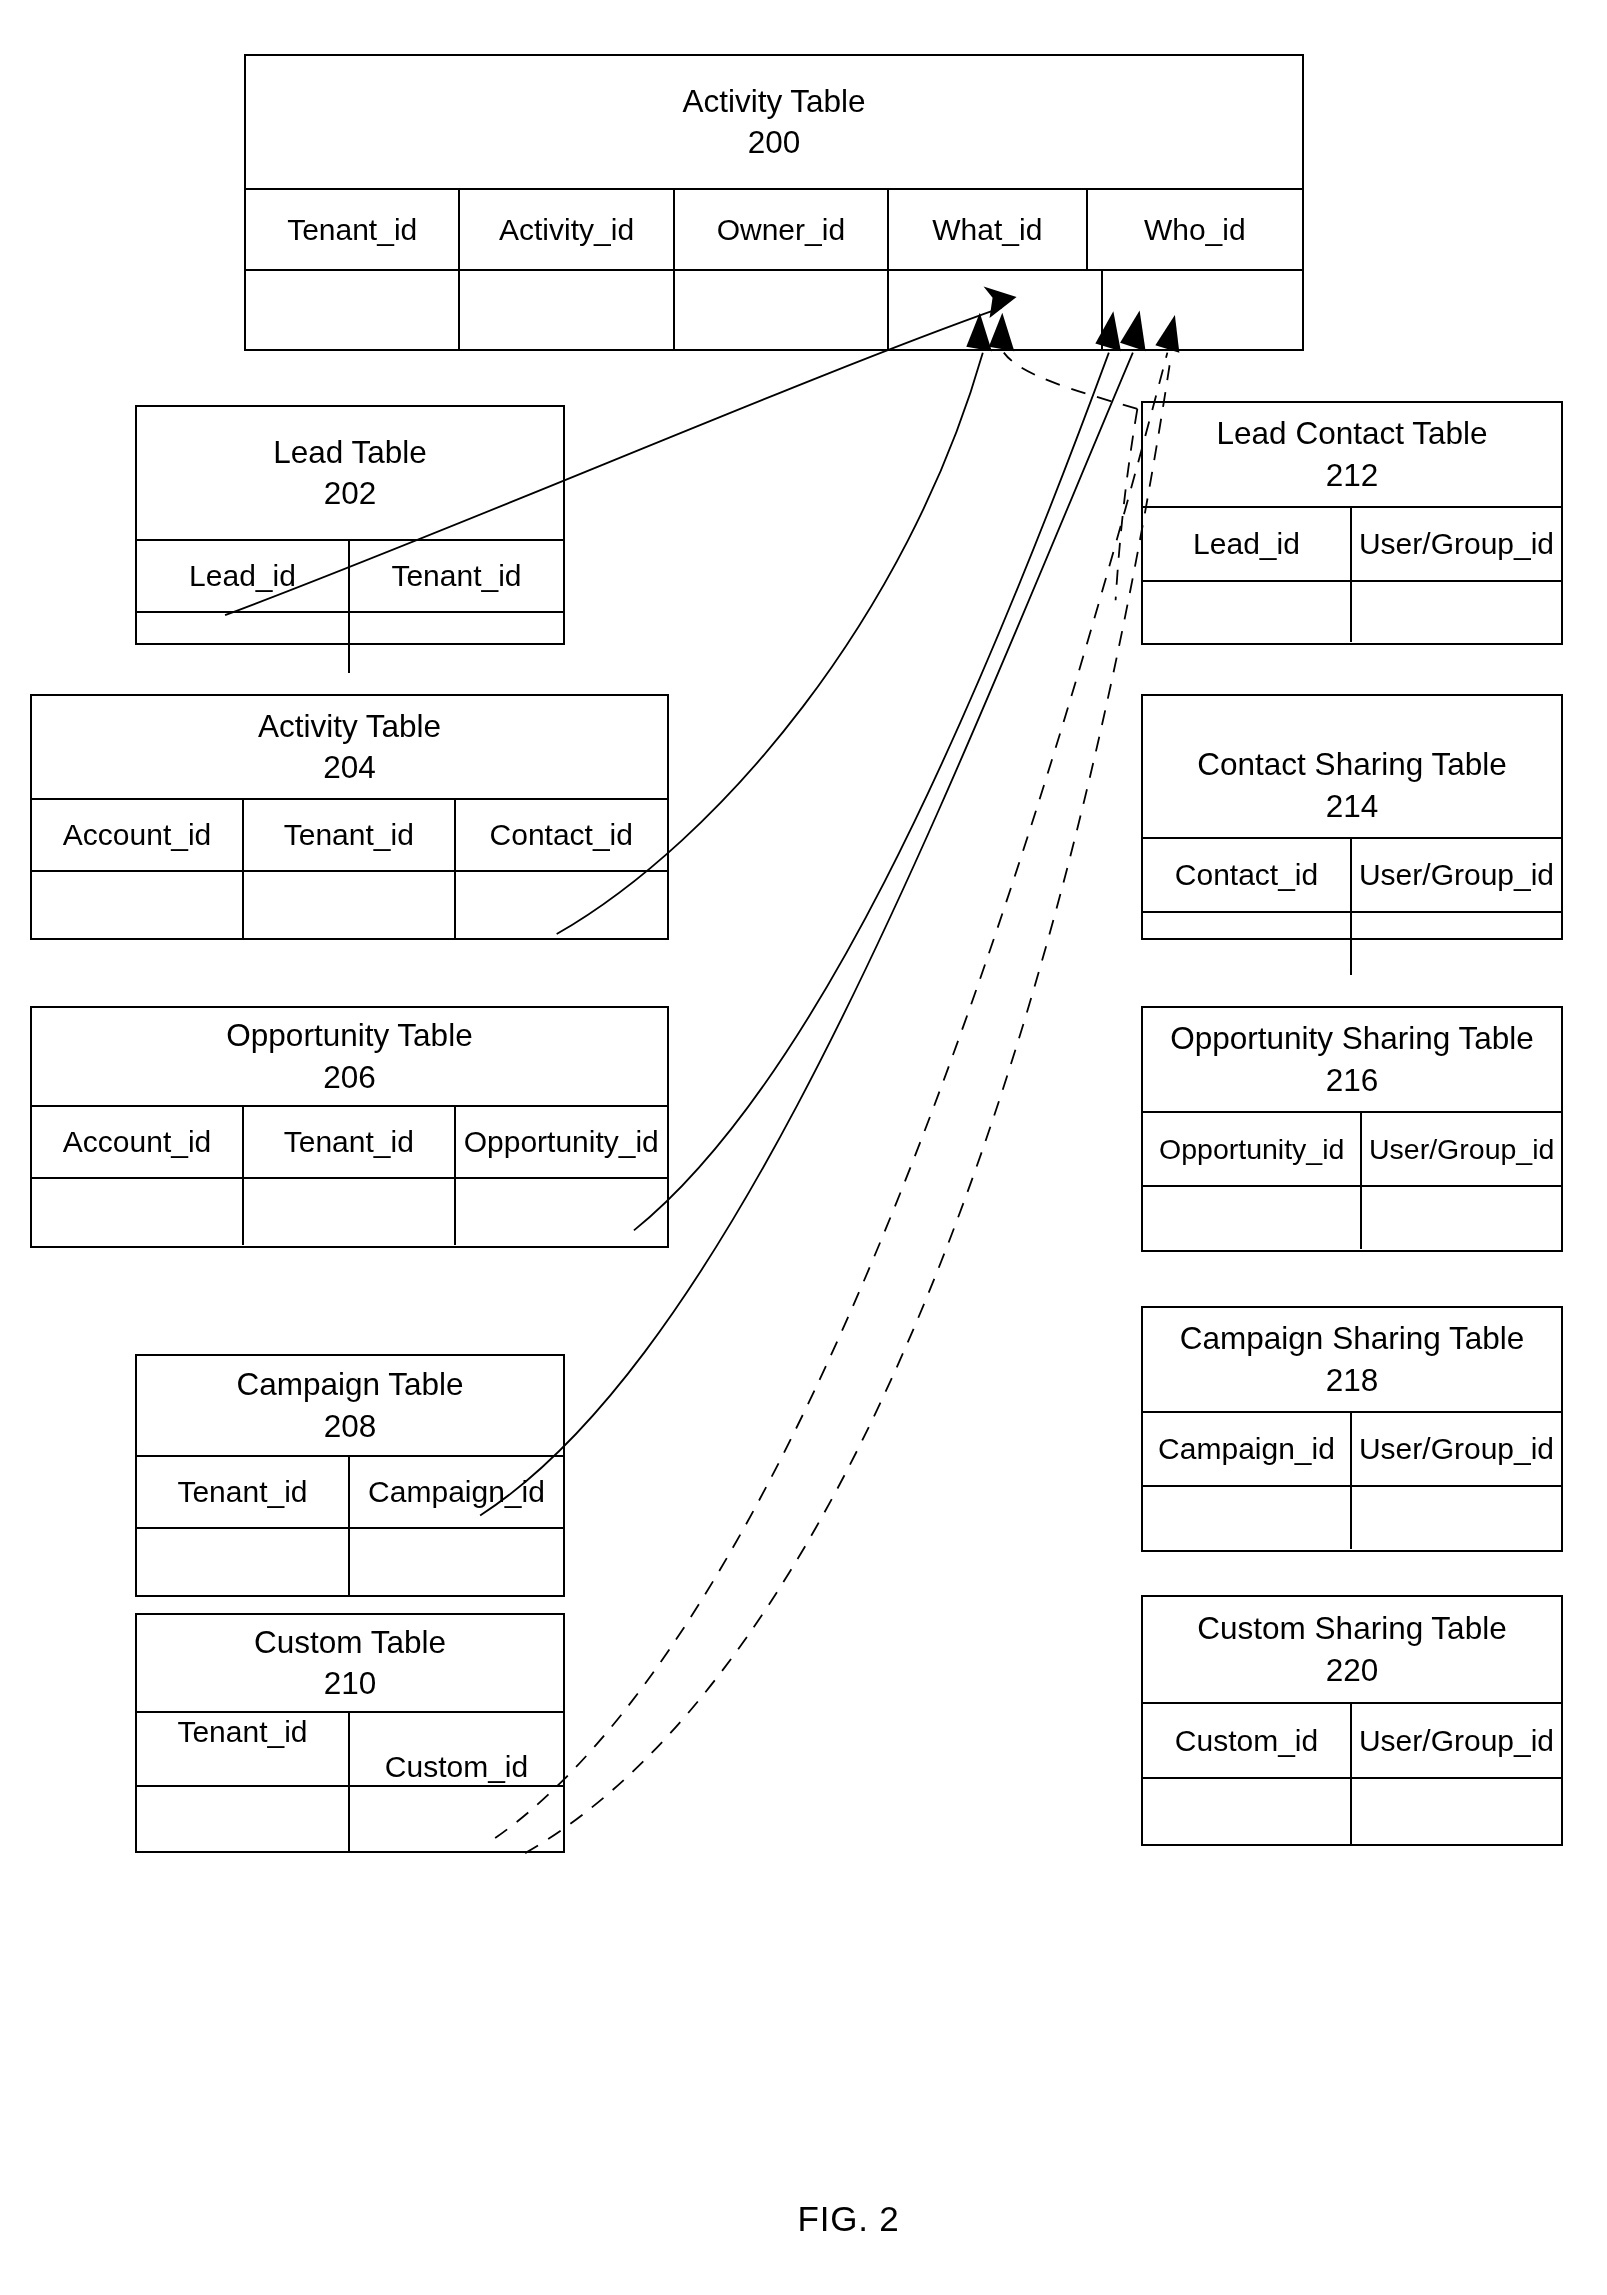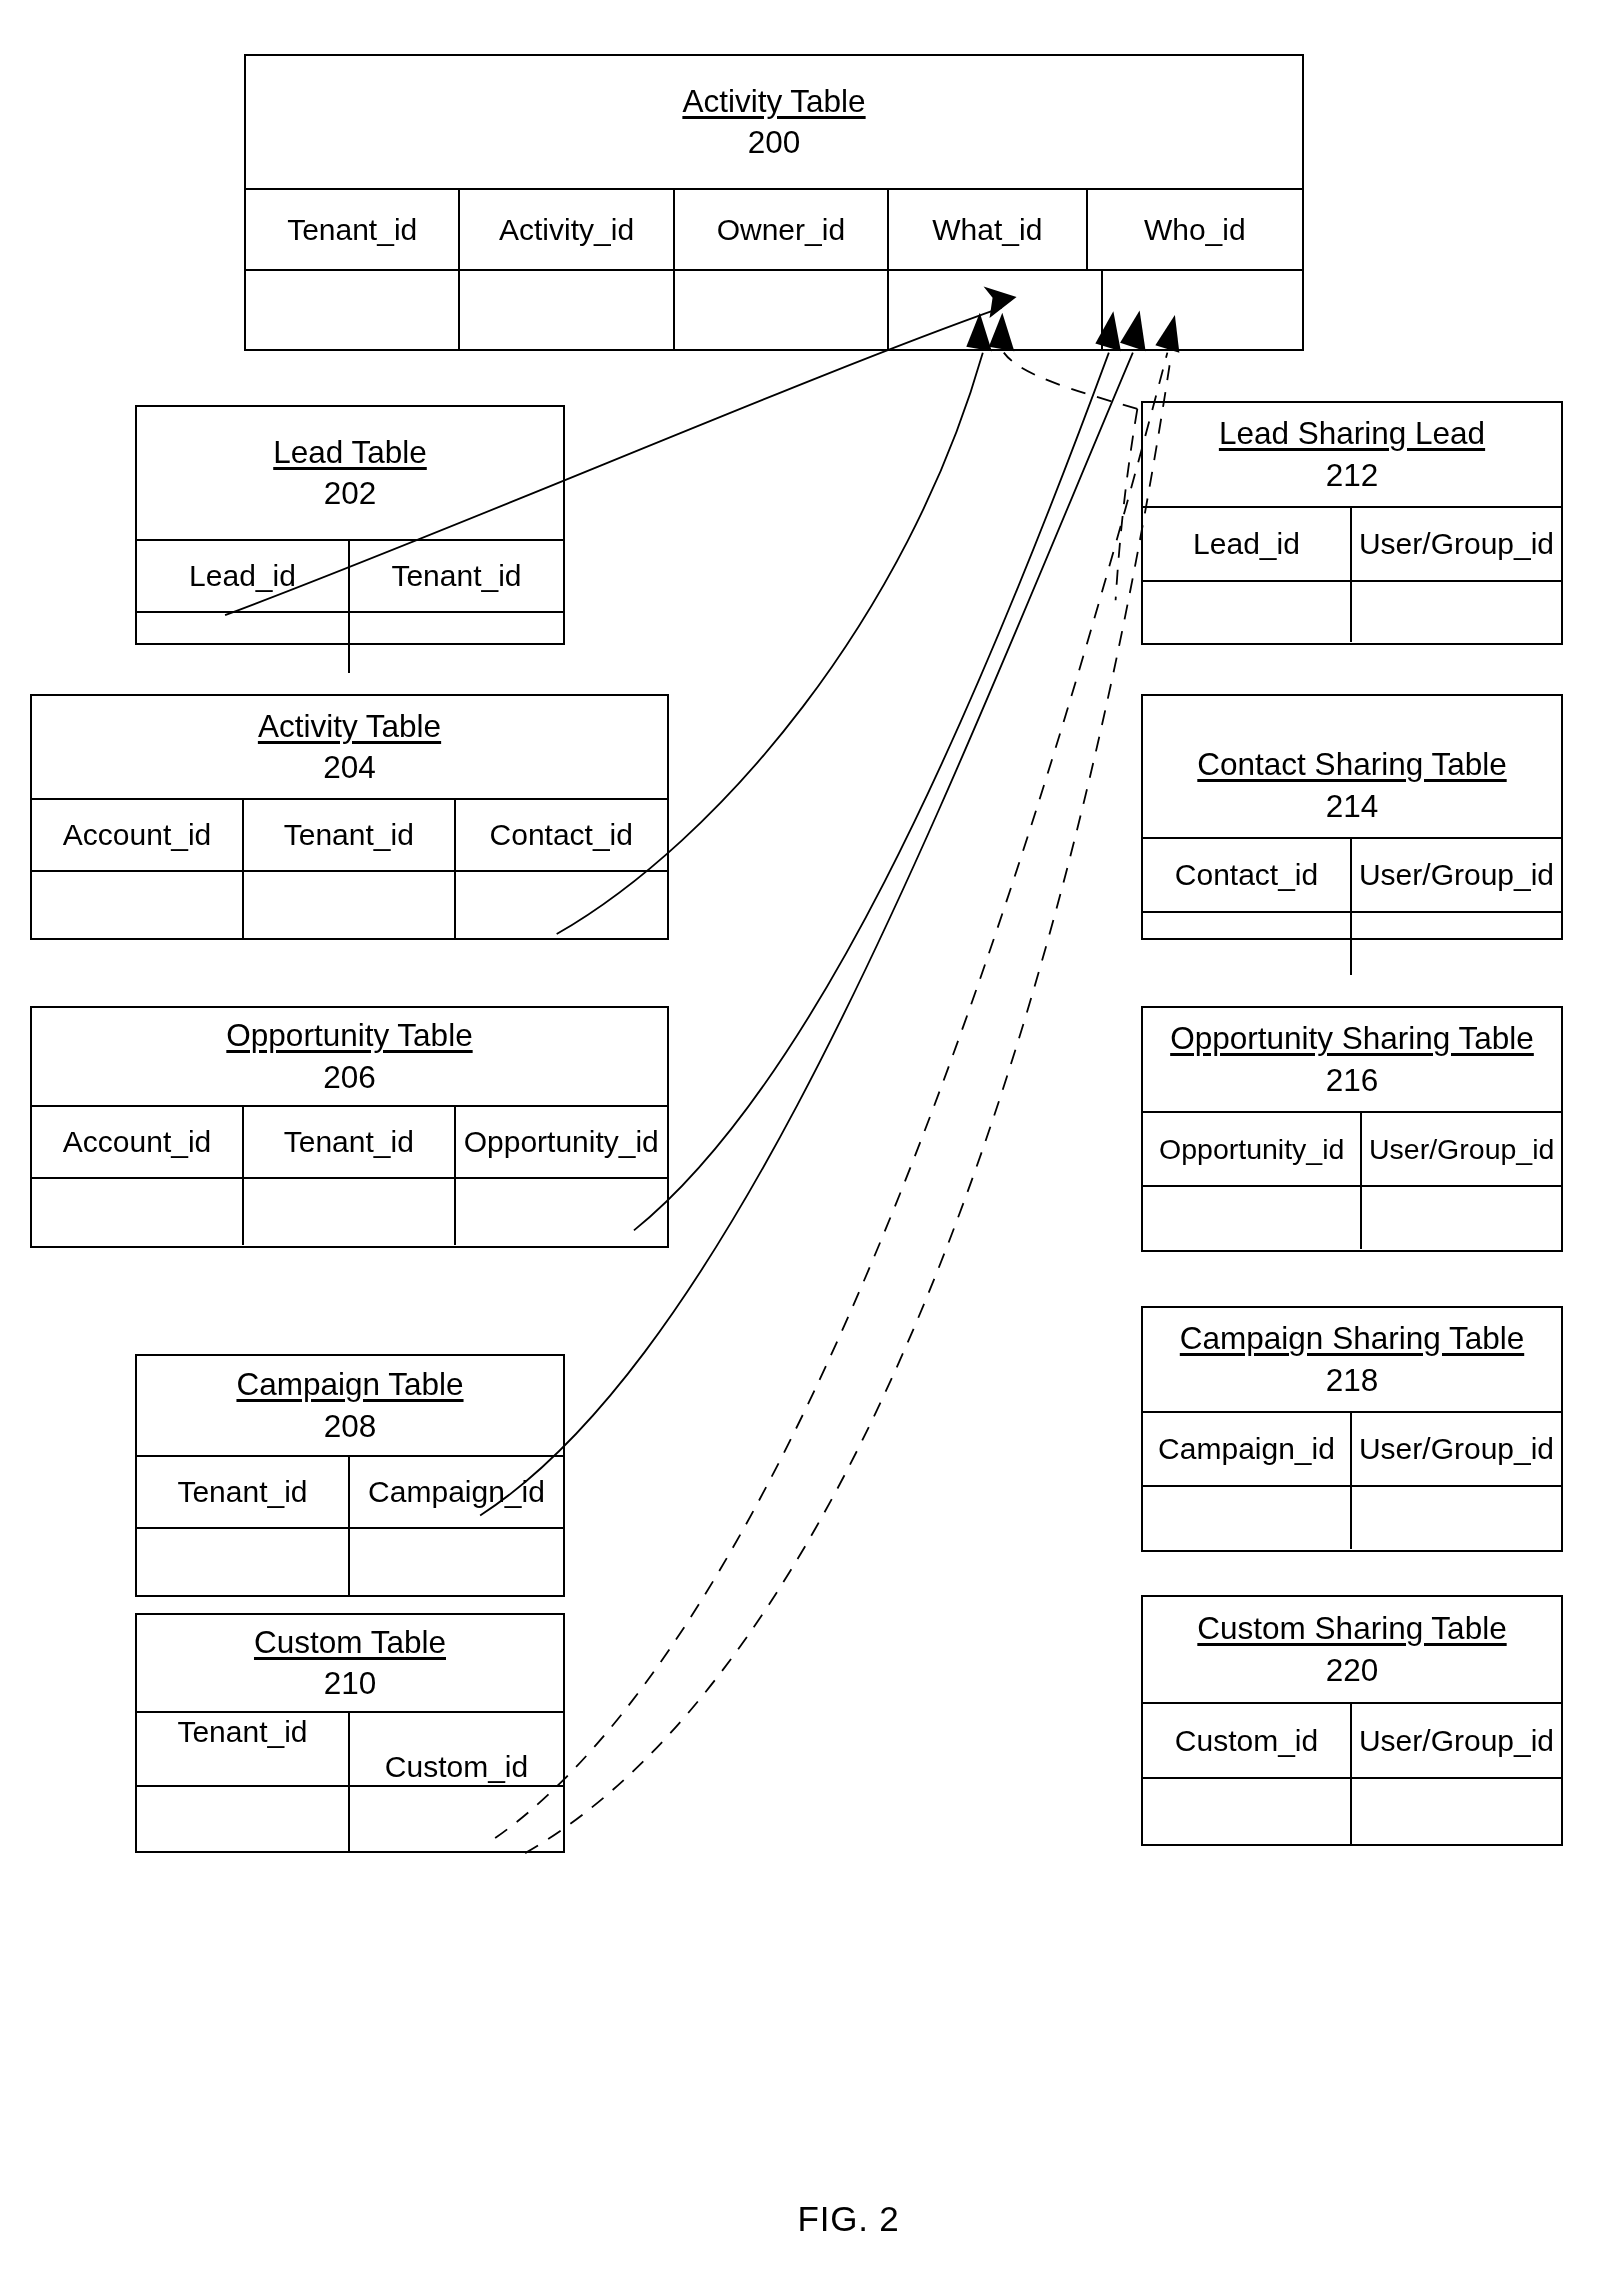--- a/index.html
+++ b/index.html
@@ -41,21 +41,20 @@
     width: 100%;
     display: flex;
     flex-direction: column;
     align-items: center;
     justify-content: center;
     border-bottom: 2.3px solid #000000;
     text-align: center;
     background: #ffffff;
   }
   .table-title {
-    text-decoration: underline;
     text-underline-offset: 3.8px;
     text-decoration-thickness: 3px;
     white-space: nowrap;
   }
   .table-ref {
     margin-top: 4.5px;
     white-space: nowrap;
   }
   .table-cols {
     display: flex;
@@ -301,21 +300,21 @@
       <div class="col-head lower" style="width:50%">Custom_id</div>
     </div>
     <div class="table-rowcells">
       <div class="row-cell" style="width:50%"></div>
       <div class="row-cell" style="width:50%"></div>
     </div>
   </div>
 
   <div class="er-table" id="lead-sharing-table">
     <div class="table-title-cell">
-      <div class="table-title">Lead Sharing Lead</div>
+      <div class="table-title">Lead Contact Table</div>
       <div class="table-ref">212</div>
     </div>
     <div class="table-cols">
       <div class="col-head" style="width:50%">Lead_id</div>
       <div class="col-head" style="width:50%">User/Group_id</div>
     </div>
     <div class="table-rowcells">
       <div class="row-cell" style="width:50%"></div>
       <div class="row-cell" style="width:50%"></div>
     </div>

